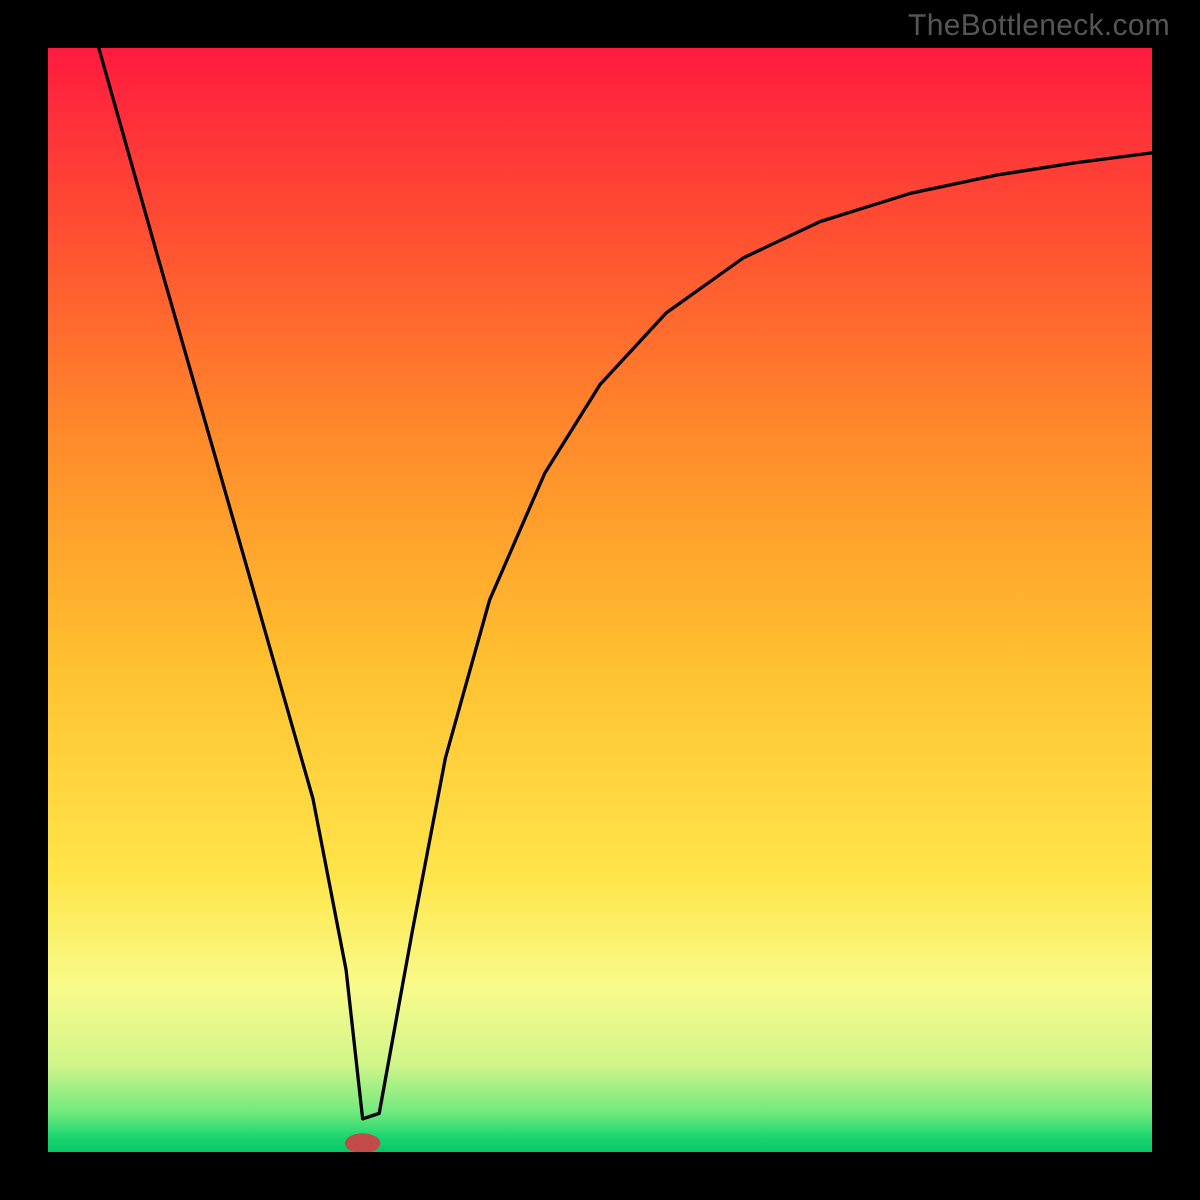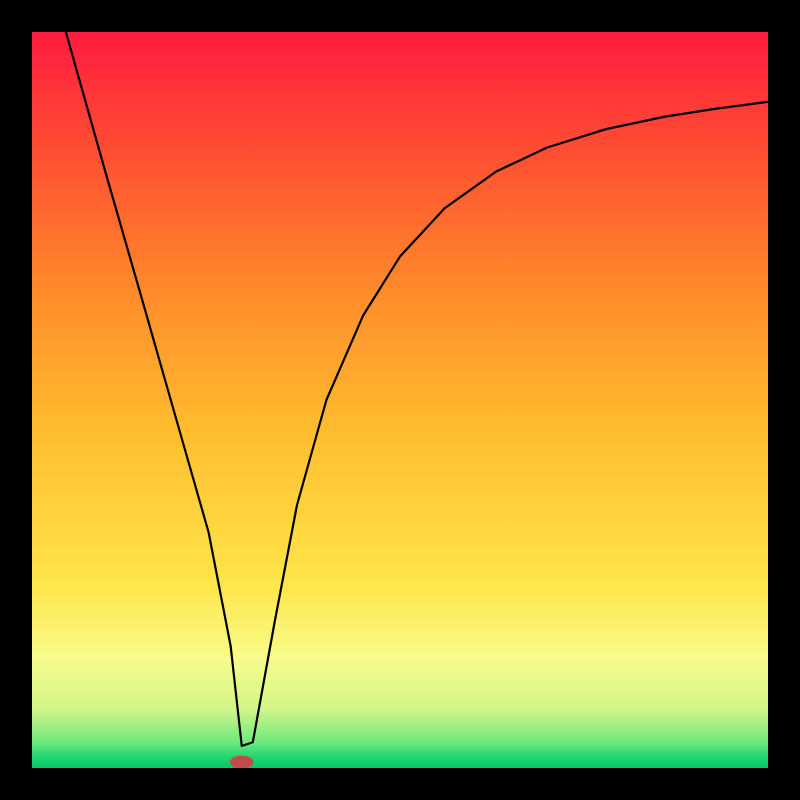--- a/index.html
+++ b/index.html
@@ -39,20 +39,21 @@
   }
   svg {
     display: block;
   }
 </style>
 </head>
 <body>
 
 <div class="frame">
 
+  <div class="watermark">TheBottleneck.com</div>
 
   <div class="plot-area">
     <svg id="chart-svg" viewBox="0 0 100 100" preserveAspectRatio="none" width="736" height="736">
       <defs>
         <linearGradient id="bg-grad" x1="0" y1="0" x2="0" y2="1">
             <stop offset="0%" stop-color="#ff1b3f"></stop>
             <stop offset="15%" stop-color="#ff4a33"></stop>
             <stop offset="35%" stop-color="#ff8a2a"></stop>
             <stop offset="55.00000000000001%" stop-color="#ffbf2f"></stop>
             <stop offset="75%" stop-color="#ffe54a"></stop>

